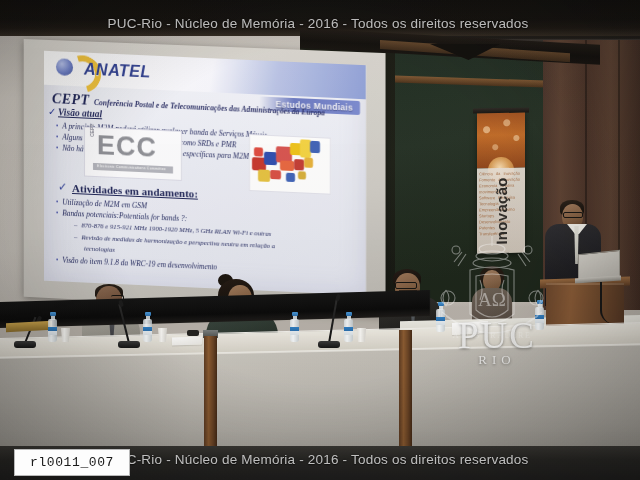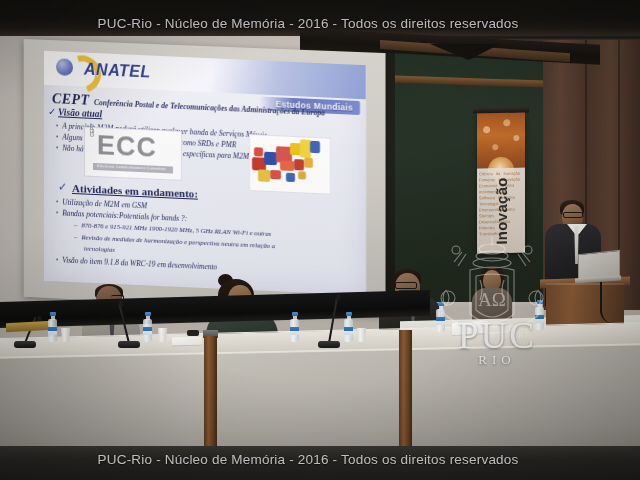--- a/index.html
+++ b/index.html
@@ -283,21 +283,21 @@
     background:#f2f1ea;clip-path:polygon(0 0,100% 0,60% 100%,40% 100%);}
 
   
   .podium{position:absolute;left:546px;top:283px;width:78px;height:120px;
     background:linear-gradient(95deg,#6a452a 0%,#8a5b36 30%,#6e482b 62%,#4b3020 100%);
     box-shadow:inset 0 2px 0 rgba(255,220,180,.2);}
   .podium-top{position:absolute;left:540px;top:278px;width:90px;height:9px;
     background:linear-gradient(180deg,#9a6b40 0%,#5e3c23 100%);transform:skewY(-2deg);}
 
   
-  .wm{position:absolute;left:6px;width:604px;text-align:center;
+  .wm{position:absolute;left:16px;width:604px;text-align:center;
     font-family:"Liberation Sans",sans-serif;
     font-size:13.5px;letter-spacing:.2px;
     color:rgba(255,255,255,.72);
     text-shadow:0 1px 1px rgba(0,0,0,.55),0 0 2px rgba(0,0,0,.4);
     pointer-events:none;white-space:nowrap;}
   #wm-top{top:16px;}
   #wm-bottom{top:452px;}
   .idbox{position:absolute;left:14px;top:449px;width:114px;height:25px;
     background:#fdfdfd;border:1px solid #b9b9b9;
     display:flex;align-items:center;justify-content:center;}
@@ -554,14 +554,17 @@
   <div class="rio-word">RIO</div>
 
   <div class="floor"></div>
 
   <div class="warm"></div>
   <div class="vign"></div>
 
   <div class="wm" id="wm-top">PUC-Rio - Núcleo de Memória - 2016 - Todos os direitos reservados</div>
   <div class="wm" id="wm-bottom">PUC-Rio - Núcleo de Memória - 2016 - Todos os direitos reservados</div>
 
+  <div class="idbox">
+    <span>rl0011_007</span>
+  </div>
 
 </div>
 
 </body></html>

